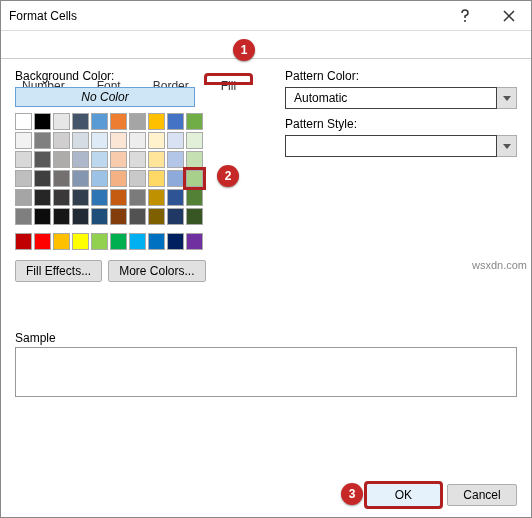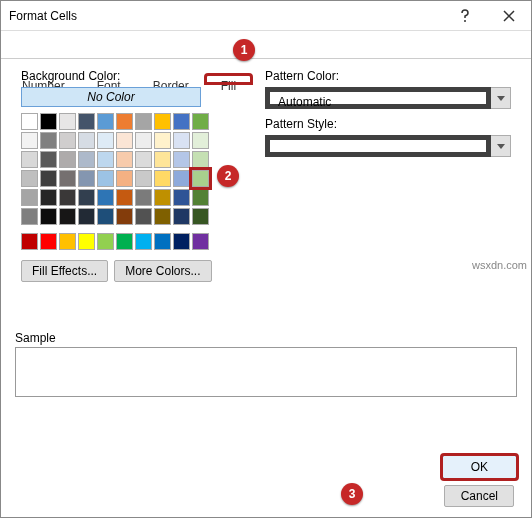--- a/index.html
+++ b/index.html
@@ -4,38 +4,38 @@
 <style>
 * { box-sizing: border-box; font-family: "Segoe UI", Tahoma, sans-serif; font-size: 12px; }
 body { margin: 0; background: #fff; }
 .window { width: 532px; height: 518px; border: 1px solid #888; background: #fff; position: relative; }
 .titlebar { height: 30px; display: flex; align-items: center; padding-left: 8px; border-bottom: 1px solid #ddd; }
 .title-text { flex: 1; }
 .tbtn { width: 44px; height: 30px; display: flex; align-items: center; justify-content: center; color: #333; }
 .tabs { display: flex; padding: 4px 6px 0 6px; border-bottom: 1px solid #ccc; height: 28px; gap: 2px; }
 .tab { padding: 3px 14px; border: 1px solid transparent; border-bottom: none; color: #333; border-radius: 2px 2px 0 0; margin-top: 40px; }
 .tab.active { border: 1px dotted #666; background: #fff; outline: 3px solid #b02020; outline-offset: -1px; }
-.content { padding: 10px 20px; display: flex; gap: 14px; }
+.content { padding: 10px 14px; display: flex; gap: 40px; }
 .left { width: 230px; }
 .right { flex: 1; }
 .label { margin-bottom: 4px; display: block; }
 .nocolor { width: 180px; height: 20px; border: 1px solid #6aa0d8; background: #cfe6f7; text-align: center; line-height: 18px; margin-bottom: 6px; font-style: italic; }
 .grid { display: grid; grid-template-columns: repeat(10, 17px); gap: 2px; margin-bottom: 6px; }
 .grid.standard { margin-top: 8px; }
 .sw { width: 17px; height: 17px; border: 1px solid #aaa; }
 .sw.sel { outline: 3px solid #b02020; outline-offset: 0px; position: relative; z-index: 1; }
 .btnrow { display: flex; gap: 6px; margin-top: 10px; }
 .btn { padding: 3px 10px; border: 1px solid #adadad; background: #e1e1e1; border-radius: 2px; min-width: 70px; text-align: center; }
 .dropdown { display: flex; margin-bottom: 8px; }
-.dd-box { flex: 1; border: 5px solid #404040; height: 22px; line-height: 20px; padding-left: 8px; background: #fff; }
+.dd-box { flex: 1; border: 1px solid #404040; height: 22px; line-height: 20px; padding-left: 8px; background: #fff; }
 .dd-arrow { width: 20px; height: 22px; border: 1px solid #adadad; border-left: none; background: #e1e1e1; display: flex; align-items: center; justify-content: center; }
 .sample-area { position: absolute; left: 14px; right: 14px; top: 330px; }
 .sample-box { height: 50px; border: 1px solid #999; margin-top: 2px; }
 .clear-row { position: absolute; right: 14px; bottom: 60px; }
-.footer { position: absolute; bottom: 10px; right: 14px; display: flex; gap: 6px; align-items: center; flex-direction: column; }
+.footer { position: absolute; bottom: 10px; right: 14px; display: flex; gap: 6px; align-items: center; }
 .okbtn { border: 1px solid #0078d7; background: #e5f1fb; outline: 3px solid #b02020; outline-offset: -1px; padding: 4px 28px; }
 .callout { width: 22px; height: 22px; border-radius: 50%; background: #c62828; color: #fff; display: flex; align-items: center; justify-content: center; font-weight: bold; position: absolute; box-shadow: 0 1px 2px rgba(0,0,0,0.4); }
 .c1 { top: 38px; left: 232px; }
 .c2 { top: 164px; left: 216px; }
 .c3 { bottom: 12px; right: 168px; }
 .watermark { position: absolute; right: 4px; top: 50%; color: #888; font-size: 11px; }
 svg { display: block; }
 </style>
 </head>
 <body>

